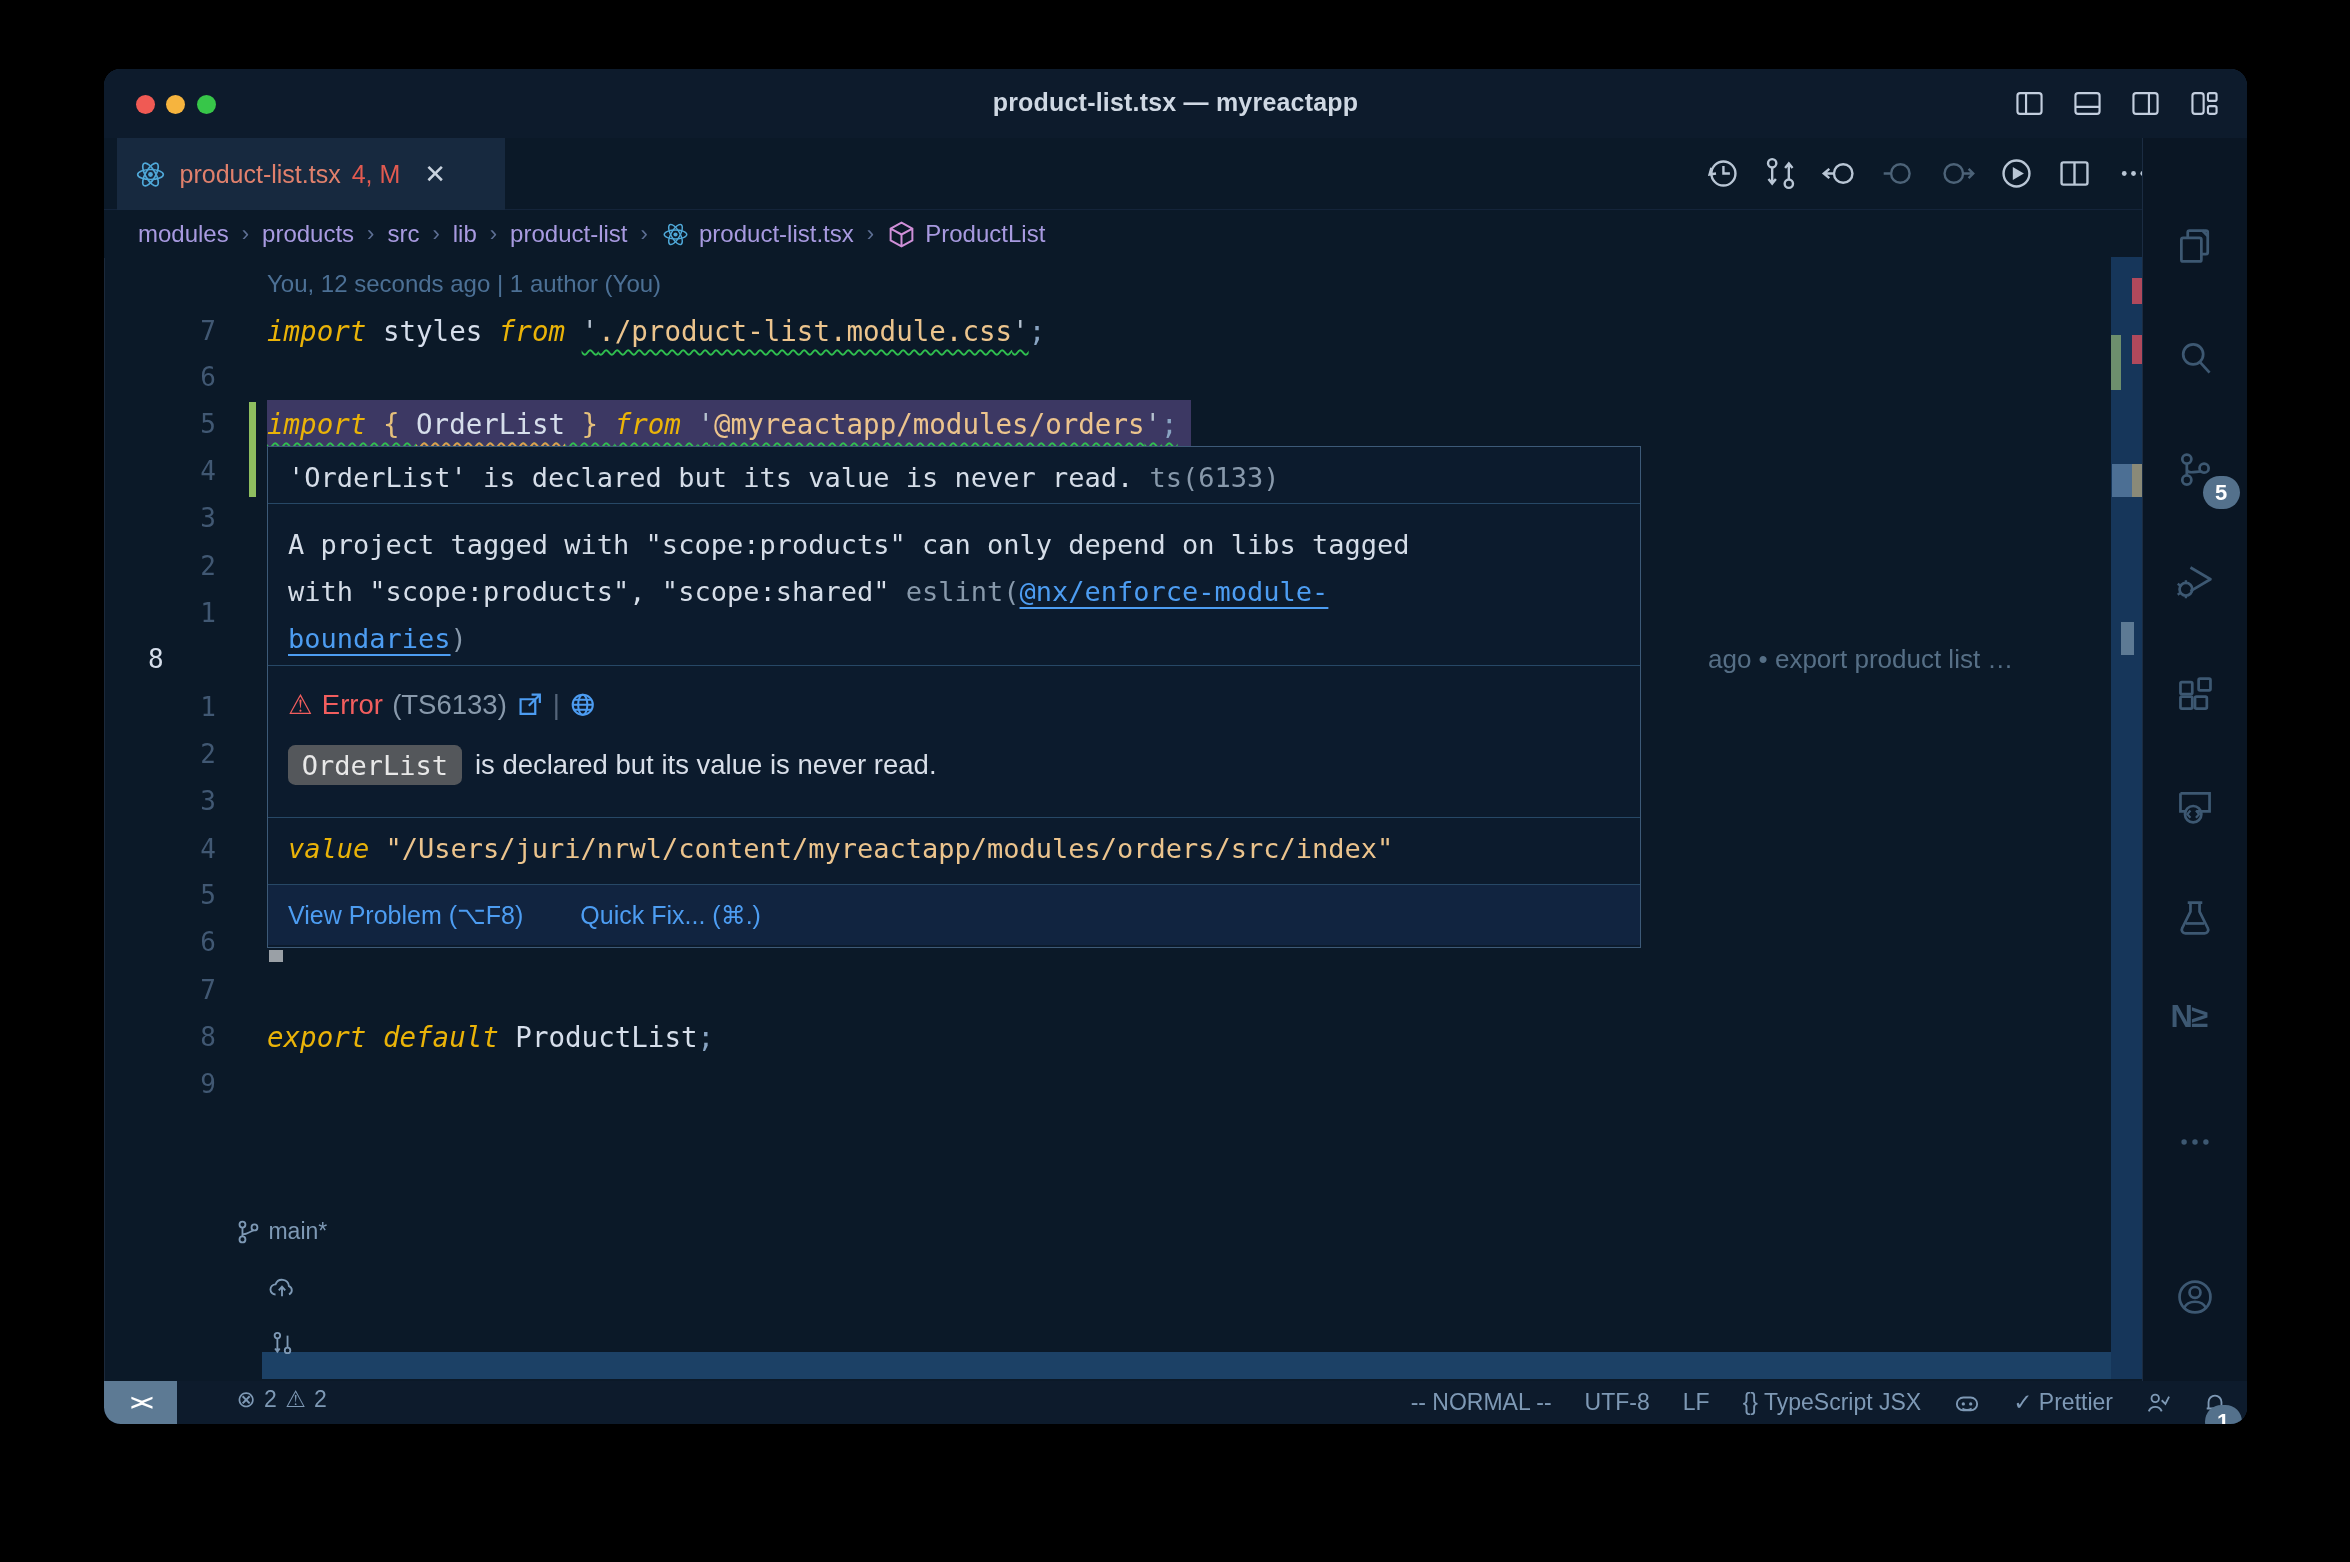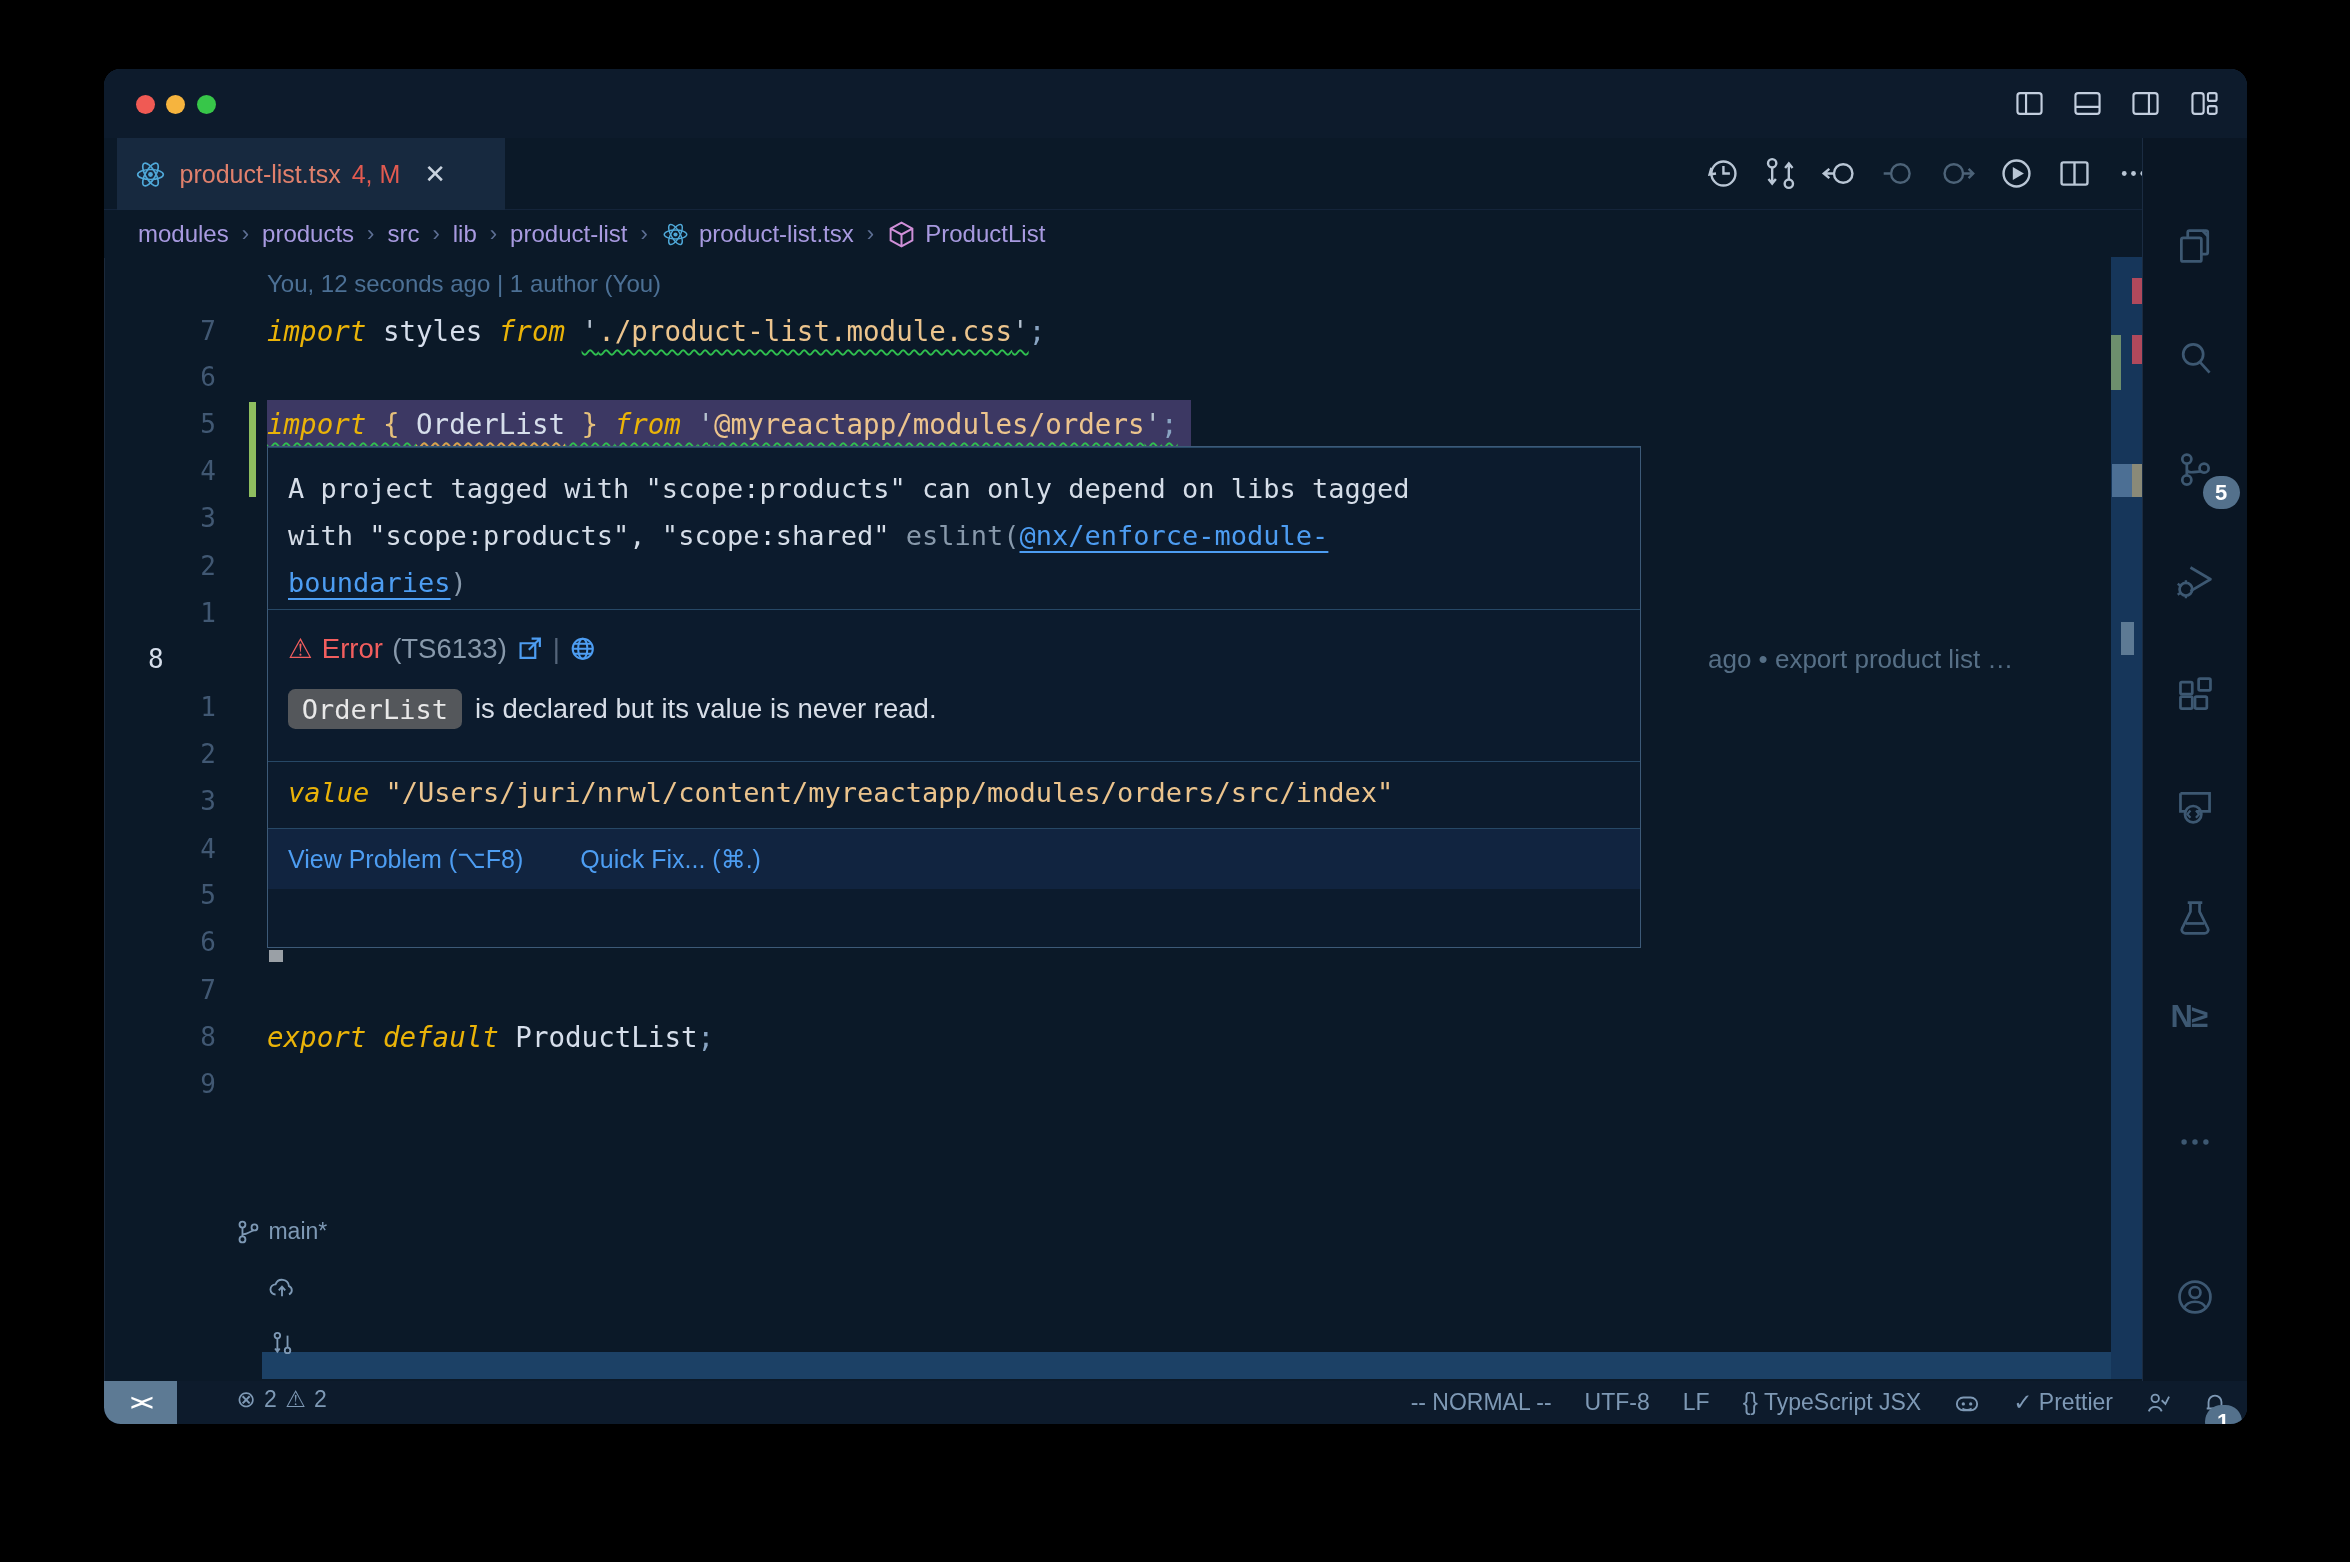--- a/index.html
+++ b/index.html
@@ -94,20 +94,21 @@
 </style>
 </head>
 <body>
 
 <div id="win">
 
   <div class="titlebar">
     <div class="tl r"></div>
     <div class="tl y"></div>
     <div class="tl g"></div>
+    <div class="win-title">product-list.tsx — myreactapp</div>
     <svg class="lay-ic" style="left:1910px" viewBox="0 0 36 36">
       <rect x="4" y="6" width="28" height="24" rx="3" fill="none" stroke="#c3cede" stroke-width="2.5"></rect>
         <line x1="14" y1="6" x2="14" y2="30" stroke="#c3cede" stroke-width="2.5"></line>
     </svg>
     <svg class="lay-ic" style="left:1968px" viewBox="0 0 36 36">
       <rect x="4" y="6" width="28" height="24" rx="3" fill="none" stroke="#c3cede" stroke-width="2.5"></rect>
         <line x1="4" y1="22" x2="32" y2="22" stroke="#c3cede" stroke-width="2.5"></line>
     </svg>
     <svg class="lay-ic" style="left:2026px" viewBox="0 0 36 36">
       <rect x="4" y="6" width="28" height="24" rx="3" fill="none" stroke="#c3cede" stroke-width="2.5"></rect>
@@ -268,20 +269,24 @@
     <div class="row" style="top:756px">
       <span class="ln">8</span>
       <span class="code"><span class="kw">export</span><span> </span><span class="kw">default</span><span class="idf"> ProductList</span><span class="pun">;</span></span>
     </div>
     <div class="row" style="top:803px">
         <span class="ln">9</span>
       </div>
   </div>
 
   <div class="tooltip">
+    <div class="tt-s1">
+      <span>'OrderList' is declared but its value is never read.</span>
+      <span class="tt-dim"> </span><span class="tt-dim">ts(6133)</span>
+    </div>
     <div class="tt-s2">
       <span>A project tagged with "scope:products" can only depend on libs tagged</span><br>
       <span>with "scope:products", "scope:shared" </span><span class="tt-dim">eslint(</span><span class="tt-link">@nx/enforce-module-</span><br>
       <span class="tt-link">boundaries</span><span class="tt-dim">)</span>
     </div>
     <div class="tt-s3">
       <div class="err-row">
         <span class="err-red">⚠</span>
         <span class="err-red">Error</span>
         <span class="tt-dim">(TS6133)</span>

